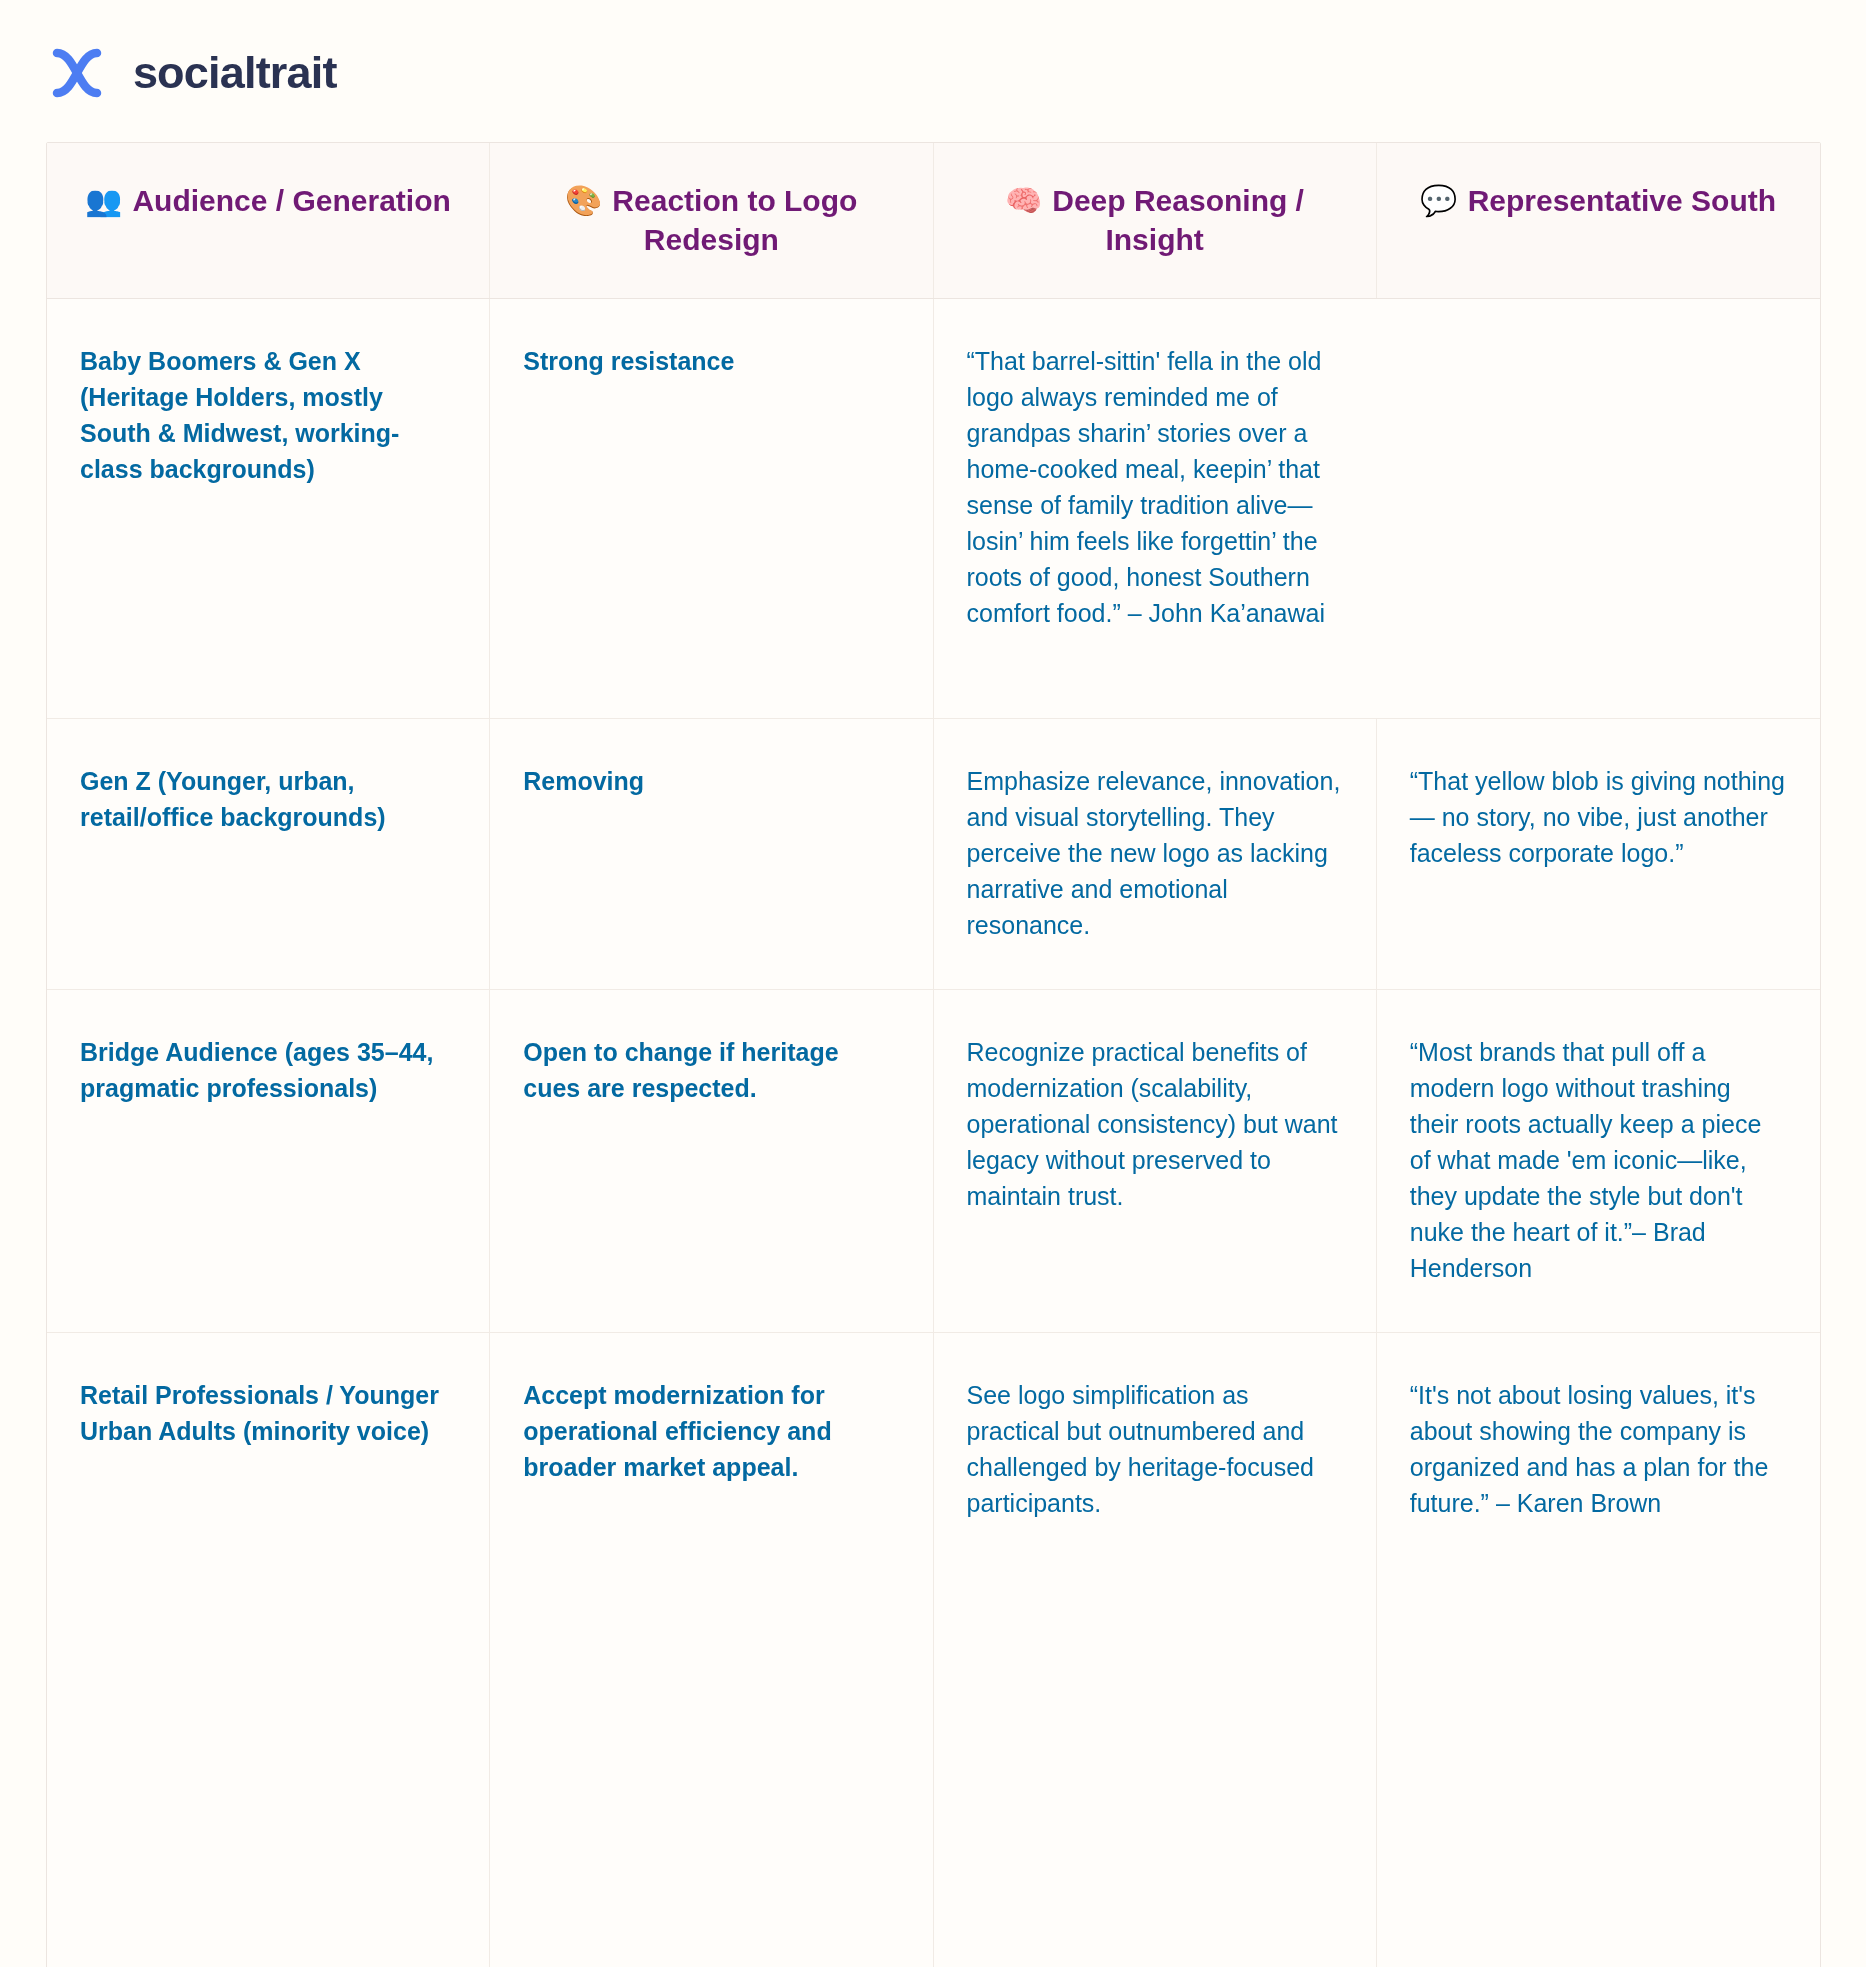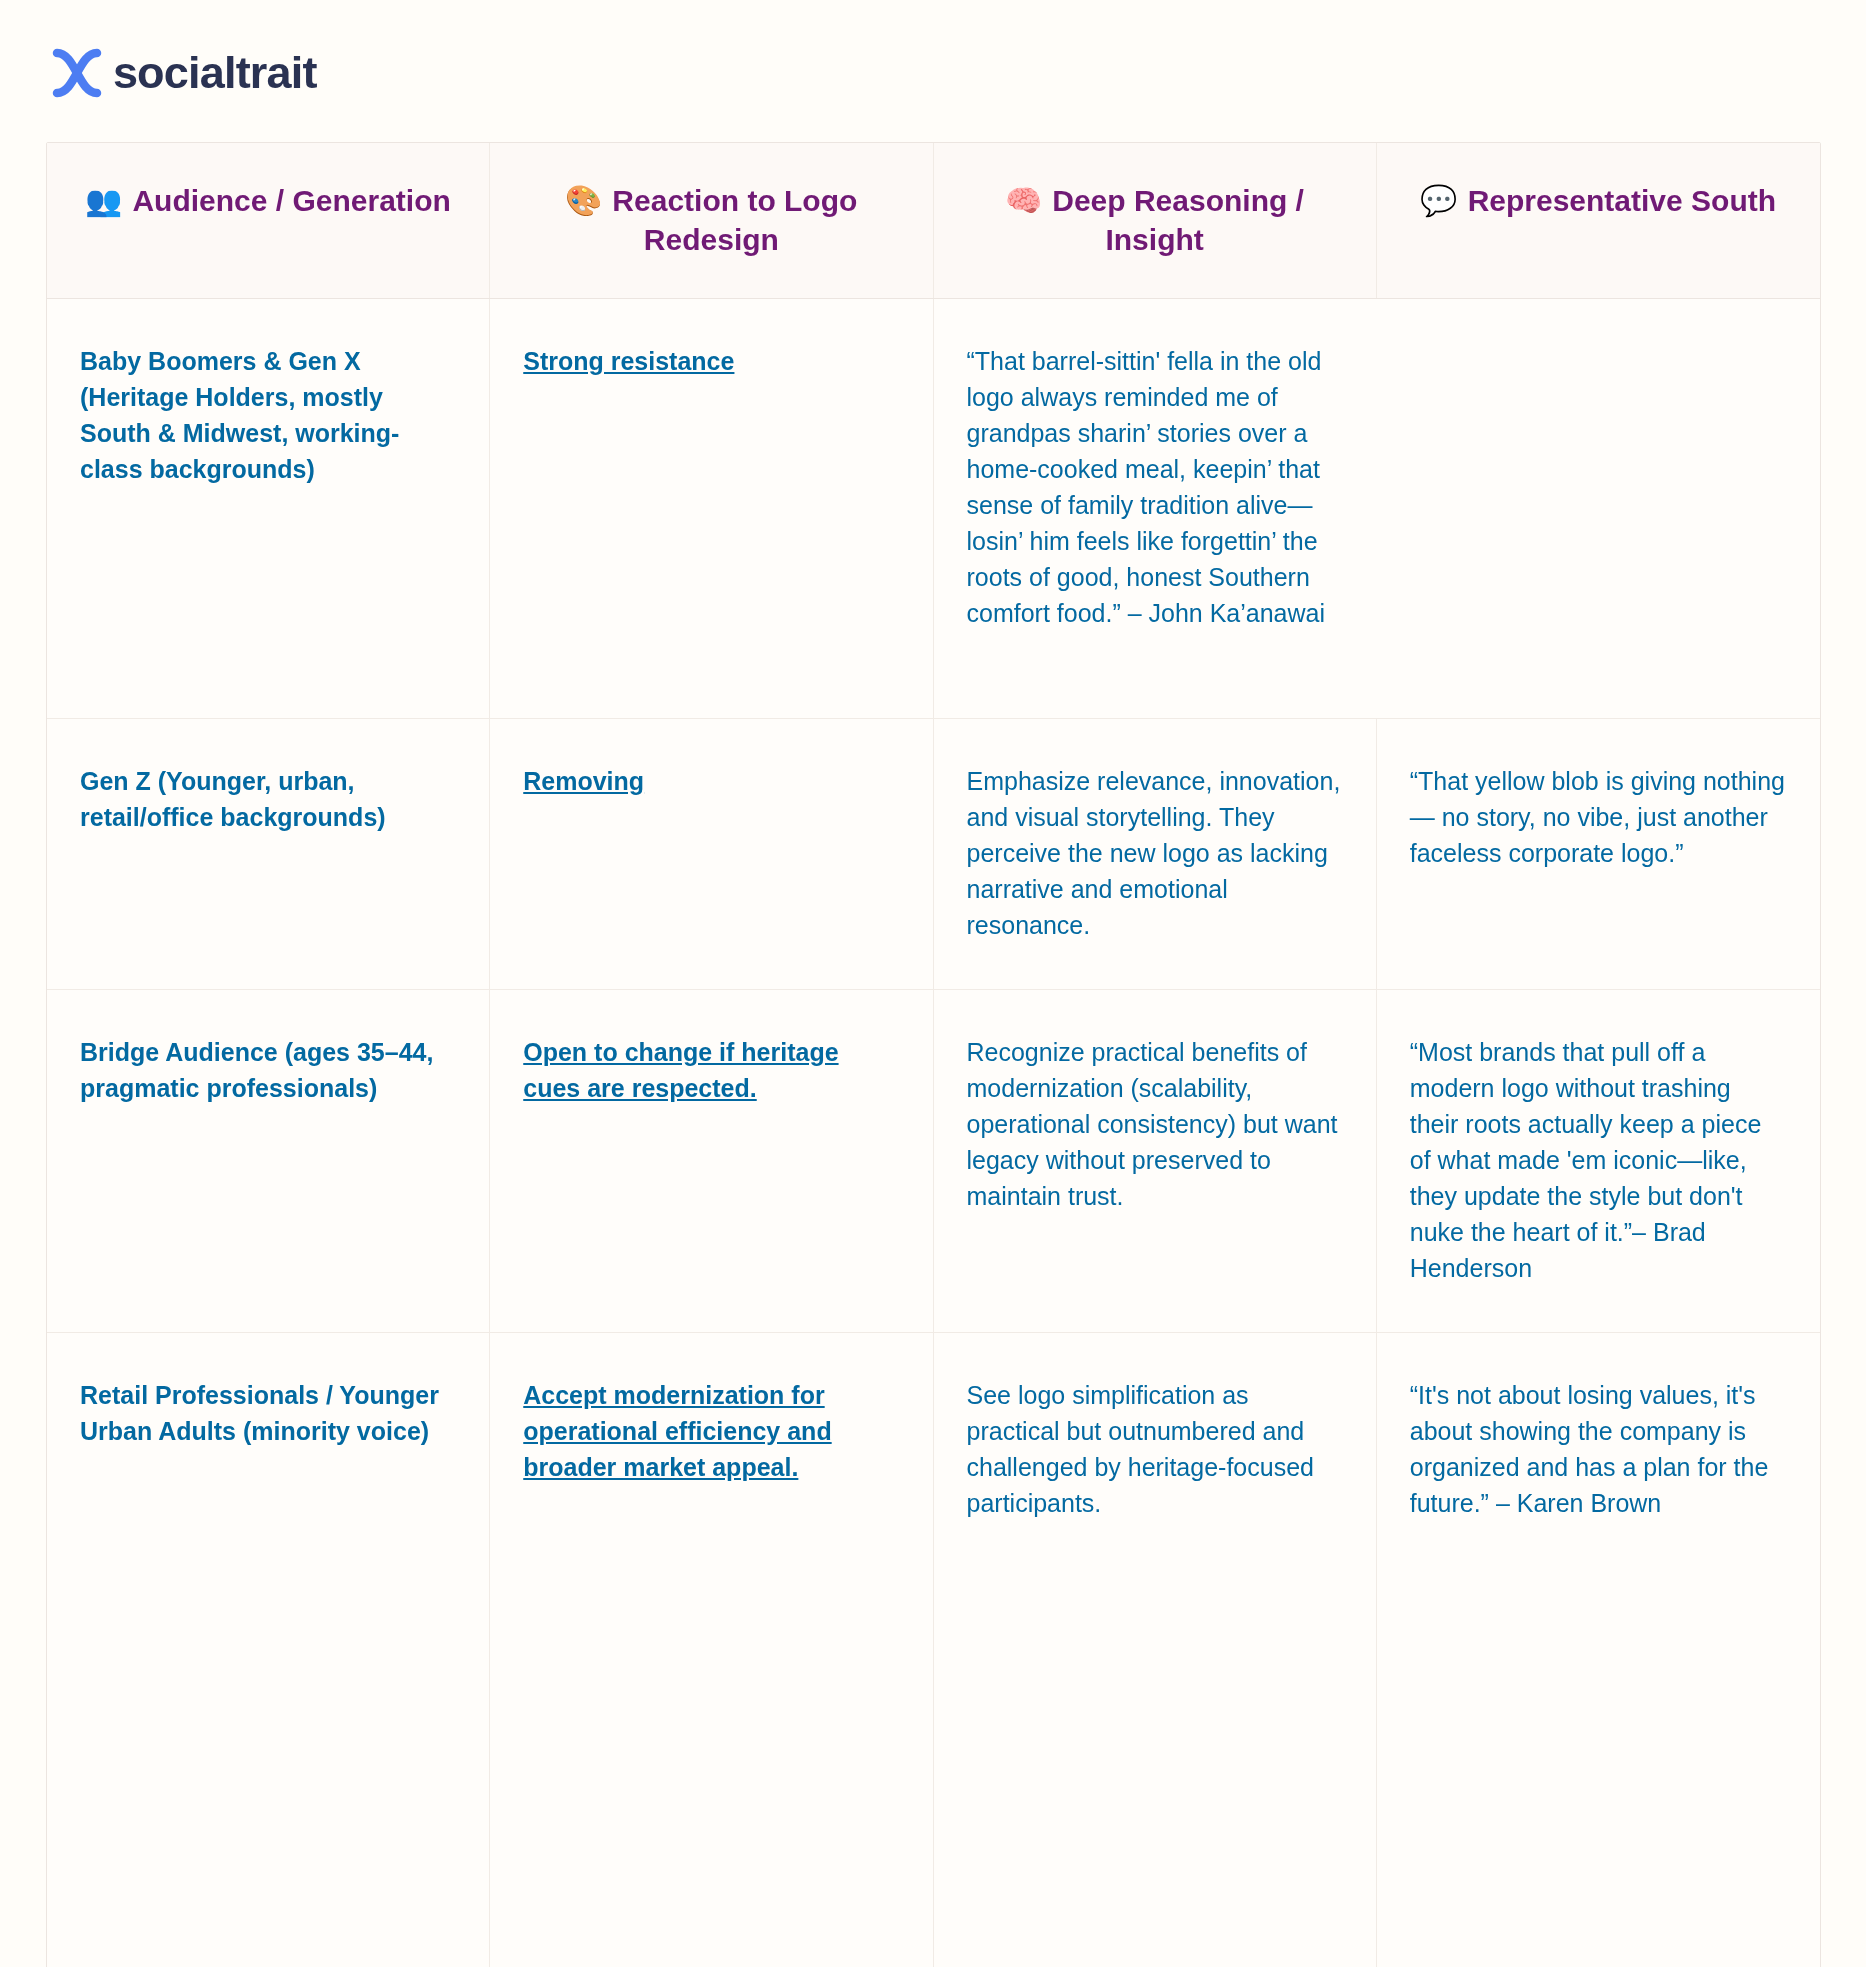--- a/index.html
+++ b/index.html
@@ -13,21 +13,21 @@
   .page {
     width: 1867px;
     min-height: 1967px;
     padding: 38px 46px 37px 46px;
     background: #fffdf9;
   }
   
   .brand {
     display: flex;
     align-items: center;
-    gap: 7px;
+    gap: 27px;
     margin: 5.8px 0 40px 1.9px;
   }
   .brand-logo {
     width: 58px;
     height: 58px;
     display: inline-flex;
     align-items: center;
     justify-content: center;
   }
   .brand-name {
@@ -67,21 +67,21 @@
   .trow:last-child { border-bottom: none; }
   .td {
     padding: 44px 35px 46px 33px;
     font-size: 25px;
     line-height: 1.44;
     border-right: 1px solid #f1ebe5;
     color: #0369a1;
   }
   .td:last-child { border-right: none; }
   .td.col-audience { font-weight: 700; }
-  .td.col-reaction { font-weight: 600; text-decoration: underline; }
+  .td.col-reaction { font-weight: 600; }
   .row-0 { min-height: 420px; }
   .row-1 { min-height: 229px; }
   .row-2 { min-height: 309px; }
   .row-3 { min-height: 694px; }
 </style>
 </head>
 <body>
 
 <div class="page">
 

